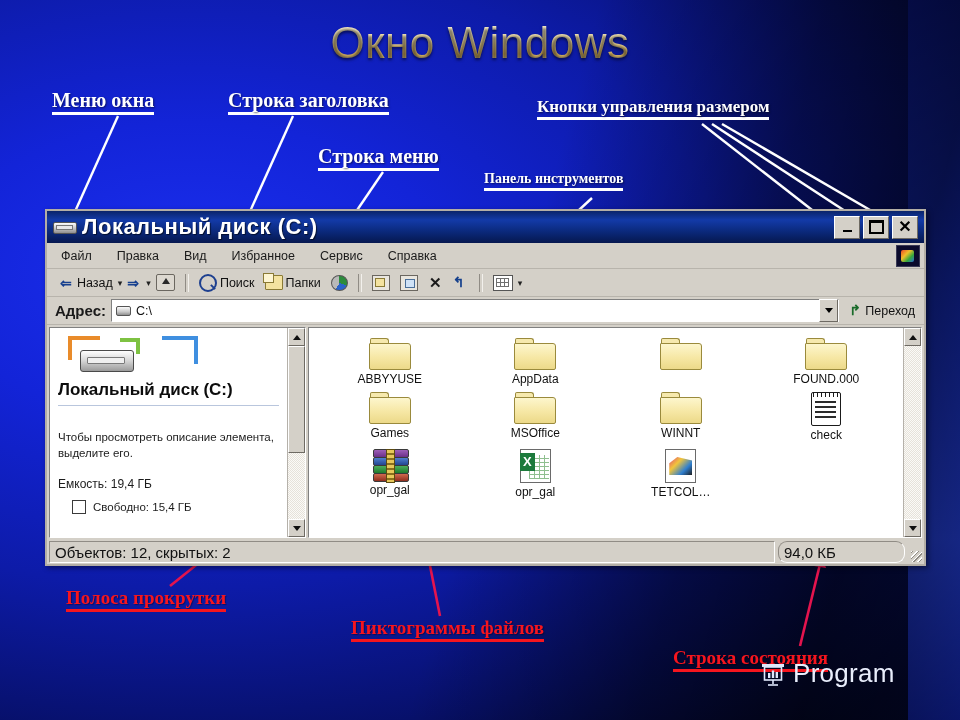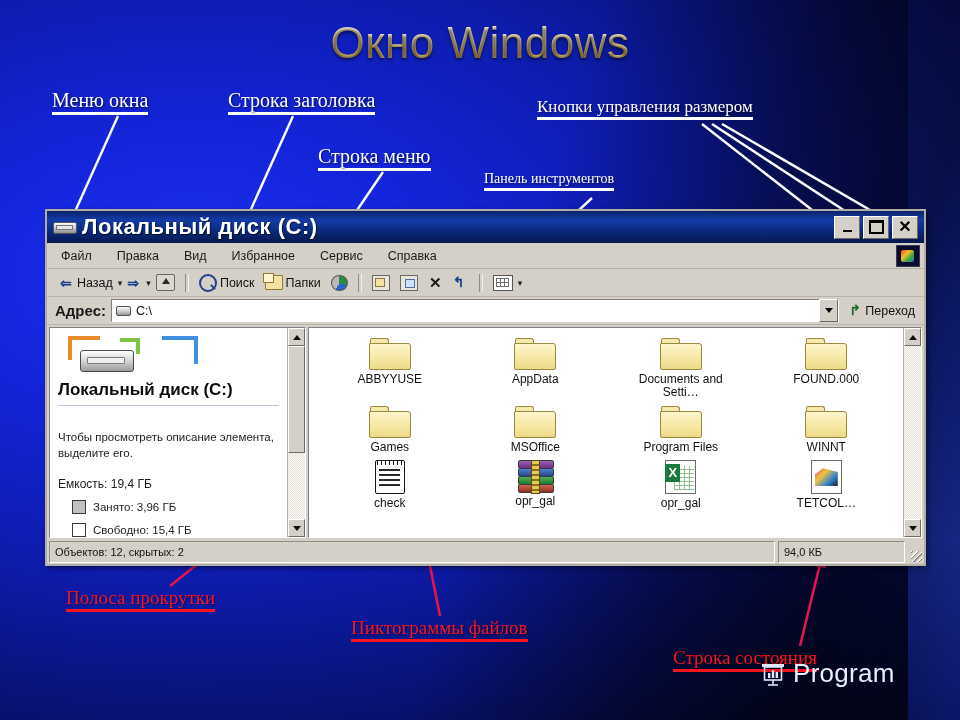--- a/index.html
+++ b/index.html
@@ -33,21 +33,21 @@
     font-family:"Liberation Sans",sans-serif;font-size:44px;font-weight:400;
     letter-spacing:.5px;
     color:#f6e3b0;
     background:linear-gradient(180deg,#fffbe8 0%,#f3dfa4 45%,#d7b25e 72%,#f7e9c2 100%);
     -webkit-background-clip:text;background-clip:text;-webkit-text-fill-color:transparent;
     text-shadow:0 2px 3px rgba(0,0,0,.55);
   }
 
   
   .callout{position:absolute;white-space:nowrap;
-    font-family:"Liberation Serif",serif;font-weight:normal;
+    font-family:"Liberation Serif",serif;font-weight:bold;
     border-bottom:3px solid currentColor;padding-bottom:1px;line-height:1.05;}
   .callout.white{color:#ffffff;text-shadow:1px 1px 2px rgba(0,0,0,.5);}
   .callout.red{color:#f6151e;text-shadow:1px 1px 1px rgba(0,0,0,.35);}
 
   #cl-window-menu{left:52px;top:90px;font-size:20px;}
   #cl-title-bar{left:228px;top:90px;font-size:20px;text-align:right;}
   #cl-size-buttons{left:537px;top:98px;font-size:17px;}
   #cl-menu-bar{left:318px;top:146px;font-size:20px;}
   #cl-toolbar{left:484px;top:172px;font-size:14px;}
   #cl-scrollbar{left:66px;top:588px;font-size:19px;}
@@ -216,24 +216,24 @@
   .icon-pic{width:31px;height:34px;position:relative;}
   .icon-pic .pg{position:absolute;inset:0;background:#ffffff;border:1px solid #6a6a6a;}
   .icon-pic .art{position:absolute;left:4px;top:8px;width:23px;height:18px;
     background:linear-gradient(135deg,#e0457a 0%,#f2c53b 35%,#2f7fd0 70%,#1d1d1d 100%);
     clip-path:polygon(0 35%,35% 0,100% 20%,100% 100%,0 100%);}
 
   
   #statusbar{height:22px;flex:0 0 22px;display:flex;align-items:stretch;
     background:#d4d0c8;padding:1px 2px;gap:3px;}
   .sb-cell{border:1px solid;border-color:#908c85 #ffffff #ffffff #908c85;
-    display:flex;align-items:center;padding:4px 5px;font-size:11px;color:#111;
+    display:flex;align-items:center;padding:4px 5px;font-size:15px;color:#111;
     font-family:"Liberation Sans",sans-serif;gap:5px;}
   #sb-objects{flex:1 1 auto;}
-  #sb-size{flex:0 0 115px;}
+  #sb-size{flex:0 0 115px;border-radius:9px;}
   #sb-zone{flex:0 0 262px;}
   #sb-grip{flex:0 0 14px;display:flex;align-items:flex-end;justify-content:flex-end;padding-bottom:1px;}
   #sb-grip:after{content:"";width:11px;height:11px;
     background:repeating-linear-gradient(135deg,#ffffff 0 1px,#8f8b84 1px 2px,transparent 2px 4px);}
   .ic-mycomp{width:15px;height:13px;position:relative;flex:0 0 15px;}
   .ic-mycomp .scr{position:absolute;left:0;top:0;width:15px;height:10px;background:#1f6fd0;border:1px solid #2a2a2a;border-radius:1px;}
   .ic-mycomp .base{position:absolute;left:4px;top:10px;width:7px;height:3px;background:#9a9a9a;border:1px solid #2a2a2a;}
 
   
   #watermark{position:absolute;left:760px;top:658px;display:flex;align-items:center;gap:7px;}
@@ -383,24 +383,20 @@
           <span class="frag f1"></span>
             <span class="frag f2"></span>
             <span class="frag f3"></span>
           <span class="drive"></span>
         </div>
         <div id="left-title">Локальный диск (C:)</div>
         <div id="left-divider"></div>
         <div id="left-hint">Чтобы просмотреть описание элемента, выделите его.</div>
         <div id="left-capacity">Емкость: 19,4 ГБ</div>
         <div class="legend-row">
-          <span class="legend-sw used"></span>
-          <span>Занято: 3,96 ГБ</span>
-        </div>
-        <div class="legend-row">
           <span class="legend-sw free"></span>
           <span>Свободно: 15,4 ГБ</span>
         </div>
       </div>
       <div class="vscroll">
         <div class="sb-btn">
             <span class="up"></span>
           </div>
         <div class="sb-thumb" style="height:105px"></div>
         <div class="sb-track"></div>
@@ -426,21 +422,20 @@
                 <span class="tab"></span>
                 <span class="body"></span>
               </span>
             <span class="file-label">AppData</span>
           </div>
           <div class="file-cell">
             <span class="icon-folder">
                 <span class="tab"></span>
                 <span class="body"></span>
               </span>
-            <span class="file-label">Documents and Setti…</span>
           </div>
           <div class="file-cell">
             <span class="icon-folder">
                 <span class="tab"></span>
                 <span class="body"></span>
               </span>
             <span class="file-label">FOUND.000</span>
           </div>
 
           <div class="file-cell">
@@ -449,27 +444,20 @@
                 <span class="body"></span>
               </span>
             <span class="file-label">Games</span>
           </div>
           <div class="file-cell">
             <span class="icon-folder">
                 <span class="tab"></span>
                 <span class="body"></span>
               </span>
             <span class="file-label">MSOffice</span>
-          </div>
-          <div class="file-cell">
-            <span class="icon-folder">
-                <span class="tab"></span>
-                <span class="body"></span>
-              </span>
-            <span class="file-label">Program Files</span>
           </div>
           <div class="file-cell">
             <span class="icon-folder">
                 <span class="tab"></span>
                 <span class="body"></span>
               </span>
             <span class="file-label">WINNT</span>
           </div>
 
           <div class="file-cell">

